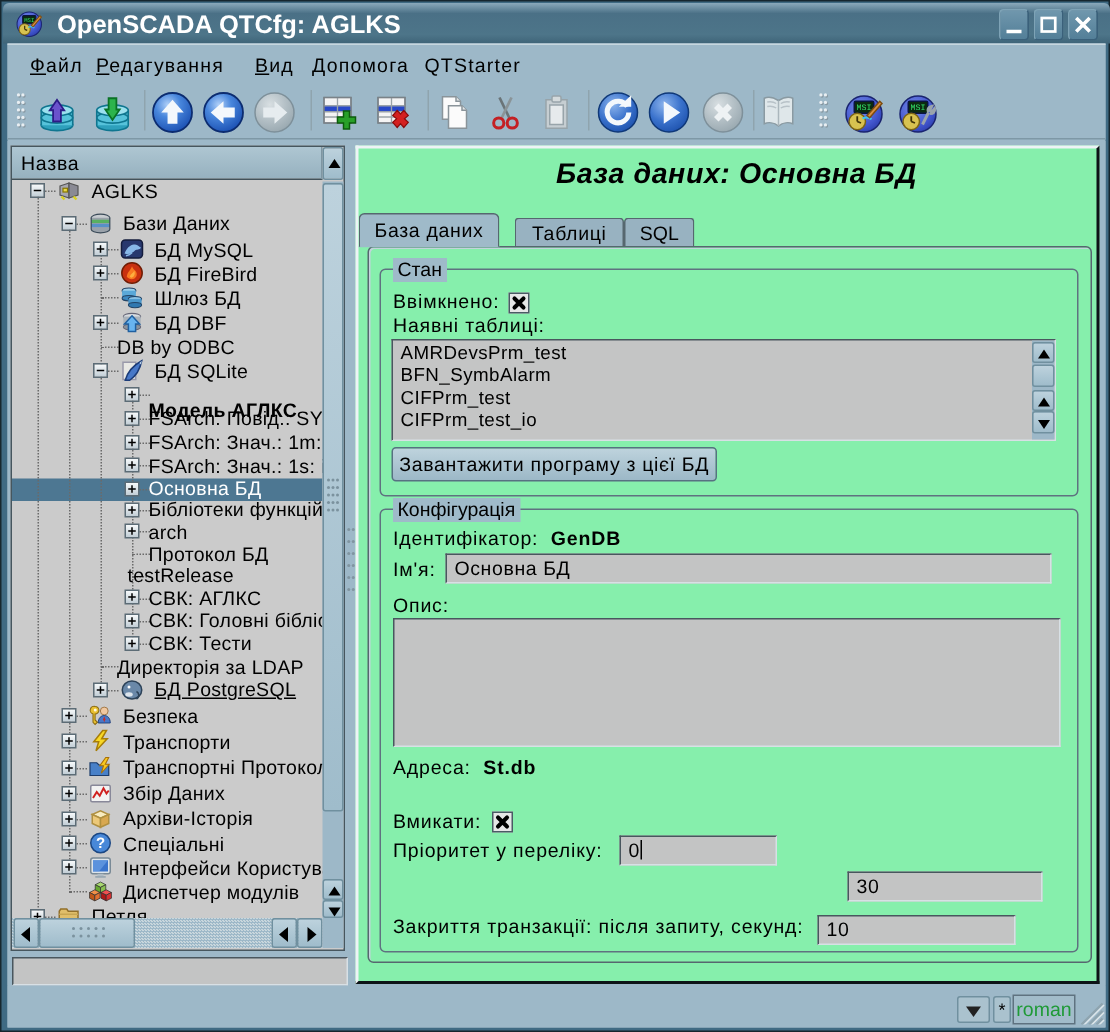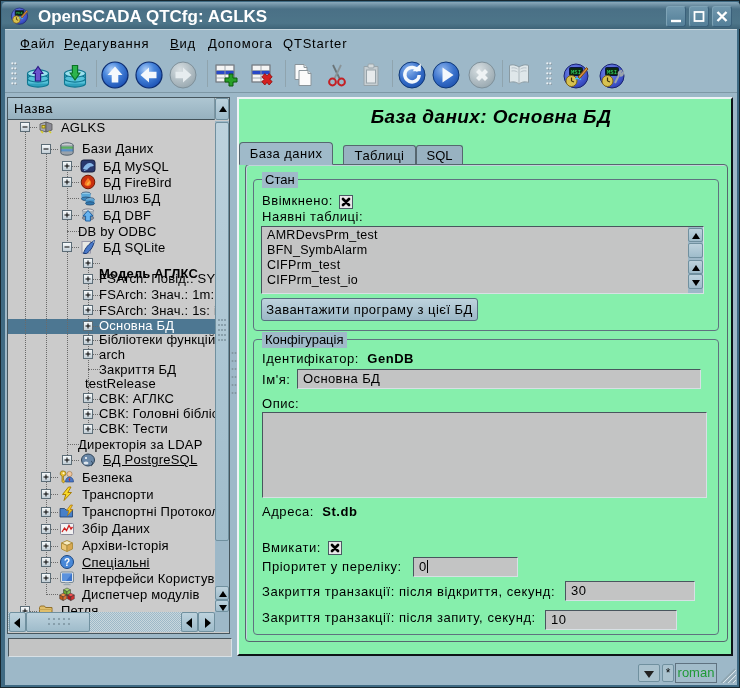--- a/index.html
+++ b/index.html
@@ -422,21 +422,21 @@
               <path d="M2.5 5 H7.5 M5 2.5 V7.5" stroke="#000"></path>
             </svg>
             <div class="abs" style="left:91px;top:211.4px;height:15.0px;line-height:15.0px;white-space:nowrap;letter-spacing:0.2px;">Бібліотеки функцій</div>
             <div class="hline" style="left:80px;top:233px;width:12px"></div>
             <div class="branch" style="left:75px;top:228px"></div>
             <svg class="abs" style="left:75px;top:228px" width="10" height="10" viewBox="0 0 10 10">
               <path d="M2.5 5 H7.5 M5 2.5 V7.5" stroke="#000"></path>
             </svg>
             <div class="abs" style="left:91px;top:225.7px;height:15.0px;line-height:15.0px;white-space:nowrap;letter-spacing:0.2px;">arch</div>
             <div class="hline" style="left:80px;top:248px;width:12px"></div>
-            <div class="abs" style="left:91px;top:240.5px;height:15.0px;line-height:15.0px;white-space:nowrap;letter-spacing:0.2px;">Закриття БД</div>
+            <div class="abs" style="left:91px;top:240.5px;height:15.0px;line-height:15.0px;white-space:nowrap;letter-spacing:0.2px;">Протокол БД</div>
             <div class="hline" style="left:80px;top:263px;width:12px"></div>
             <div class="abs" style="left:77px;top:255.3px;height:15.0px;line-height:15.0px;white-space:nowrap;letter-spacing:0.2px;">testRelease</div>
             <div class="hline" style="left:80px;top:278px;width:12px"></div>
             <div class="branch" style="left:75px;top:272px"></div>
             <svg class="abs" style="left:75px;top:272px" width="10" height="10" viewBox="0 0 10 10">
               <path d="M2.5 5 H7.5 M5 2.5 V7.5" stroke="#000"></path>
             </svg>
             <div class="abs" style="left:91px;top:270.0px;height:15.0px;line-height:15.0px;white-space:nowrap;letter-spacing:0.2px;">СВК: АГЛКС</div>
             <div class="hline" style="left:80px;top:293px;width:12px"></div>
             <div class="branch" style="left:75px;top:288px"></div>
@@ -519,21 +519,21 @@
             <div class="abs" style="left:74px;top:417.4px;height:15.0px;line-height:15.0px;white-space:nowrap;letter-spacing:0.2px;">Архіви-Історія</div>
             <div class="hline" style="left:38px;top:441px;width:12px"></div>
             <div class="branch" style="left:33px;top:436px"></div>
             <svg class="abs" style="left:33px;top:436px" width="10" height="10" viewBox="0 0 10 10">
               <path d="M2.5 5 H7.5 M5 2.5 V7.5" stroke="#000"></path>
             </svg>
             <svg style="position:absolute;left:51px;top:433px" width="16" height="16" viewBox="0 0 16 16">
               <circle cx="8" cy="8" r="6.5" fill="#4888d8" stroke="#1c4884"></circle>
               <text x="8" y="11.5" font-size="10" font-weight="bold" fill="#fff" text-anchor="middle" font-family="Liberation Sans">?</text>
             </svg>
-            <div class="abs" style="left:74px;top:433.6px;height:15.0px;line-height:15.0px;white-space:nowrap;letter-spacing:0.2px;text-decoration:underline;">Спеціальні</div>
+            <div class="abs" style="left:74px;top:433.6px;height:15.0px;line-height:15.0px;white-space:nowrap;letter-spacing:0.2px;">Спеціальні</div>
             <div class="hline" style="left:38px;top:457px;width:12px"></div>
             <div class="branch" style="left:33px;top:452px"></div>
             <svg class="abs" style="left:33px;top:452px" width="10" height="10" viewBox="0 0 10 10">
               <path d="M2.5 5 H7.5 M5 2.5 V7.5" stroke="#000"></path>
             </svg>
             <svg style="position:absolute;left:51px;top:449px" width="16" height="16" viewBox="0 0 16 16">
               <rect x="1.5" y="2" width="13" height="10.5" rx="1.5" fill="#dde4ea" stroke="#7a8a96"></rect>
               <rect x="3" y="3.5" width="10" height="7.5" fill="#3a74cc"></rect>
               <path d="M3 3.5 L13 3.5 L7 11 L3 11 Z" fill="#6aa0e4" opacity="0.7"></path>
               <rect x="6" y="12.5" width="4" height="1.5" fill="#b0bcc4"></rect>
@@ -674,21 +674,20 @@
           <div class="inp" style="left:58px;top:270px;width:404px;height:20px">Основна БД</div>
           <div class="lbl" style="left:23px;top:297px">Опис:</div>
           <div class="abs" style="left:23px;top:313px;width:445px;height:86px;background:#c3c4c4;border:1px solid;border-color:#49565e #d8e0e5 #d8e0e5 #49565e"></div>
           <div class="lbl" style="left:23px;top:405px">Адреса:&nbsp; <b>St.db</b></div>
           <div class="lbl" style="left:23px;top:441px">Вмикати:</div>
           <div class="chk" style="left:89px;top:442px"><svg width="12" height="12" viewBox="0 0 12 12">
               <path d="M3 3 L9 9 M9 3 L3 9" stroke="#000" stroke-width="2.7" stroke-linecap="round"></path>
             </svg></div>
           <div class="lbl" style="left:23px;top:460px">Пріоритет у переліку:</div>
           <div class="inp" style="left:174px;top:458px;width:105px;height:20px">0<span style="display:inline-block;width:1px;height:13px;background:#000;vertical-align:-2px"></span></div>
-          <div class="lbl" style="left:23px;top:485px">Закриття транзакції: після відкриття, секунд:</div>
           <div class="inp" style="left:326px;top:482px;width:130px;height:20px">30</div>
           <div class="lbl" style="left:23px;top:511px">Закриття транзакції: після запиту, секунд:</div>
           <div class="inp" style="left:306px;top:511px;width:132px;height:20px">10</div>
 </div>
       </div>
 <div id="statusbar">
 <div class="abs" style="left:633px;top:7px;width:22px;height:18px;background:#aac2ce;border:1px solid #70909f;border-radius:2px">
           <div class="arr" style="left:5px;top:6px;border-left:5.5px solid transparent;border-right:5.5px solid transparent;border-top:7px solid #222"></div>
         </div>
 <div class="abs" style="left:657px;top:7px;width:12px;height:18px;background:#aac2ce;border:1px solid #70909f;border-radius:2px;text-align:center;line-height:16px;font-size:12px">*</div>

